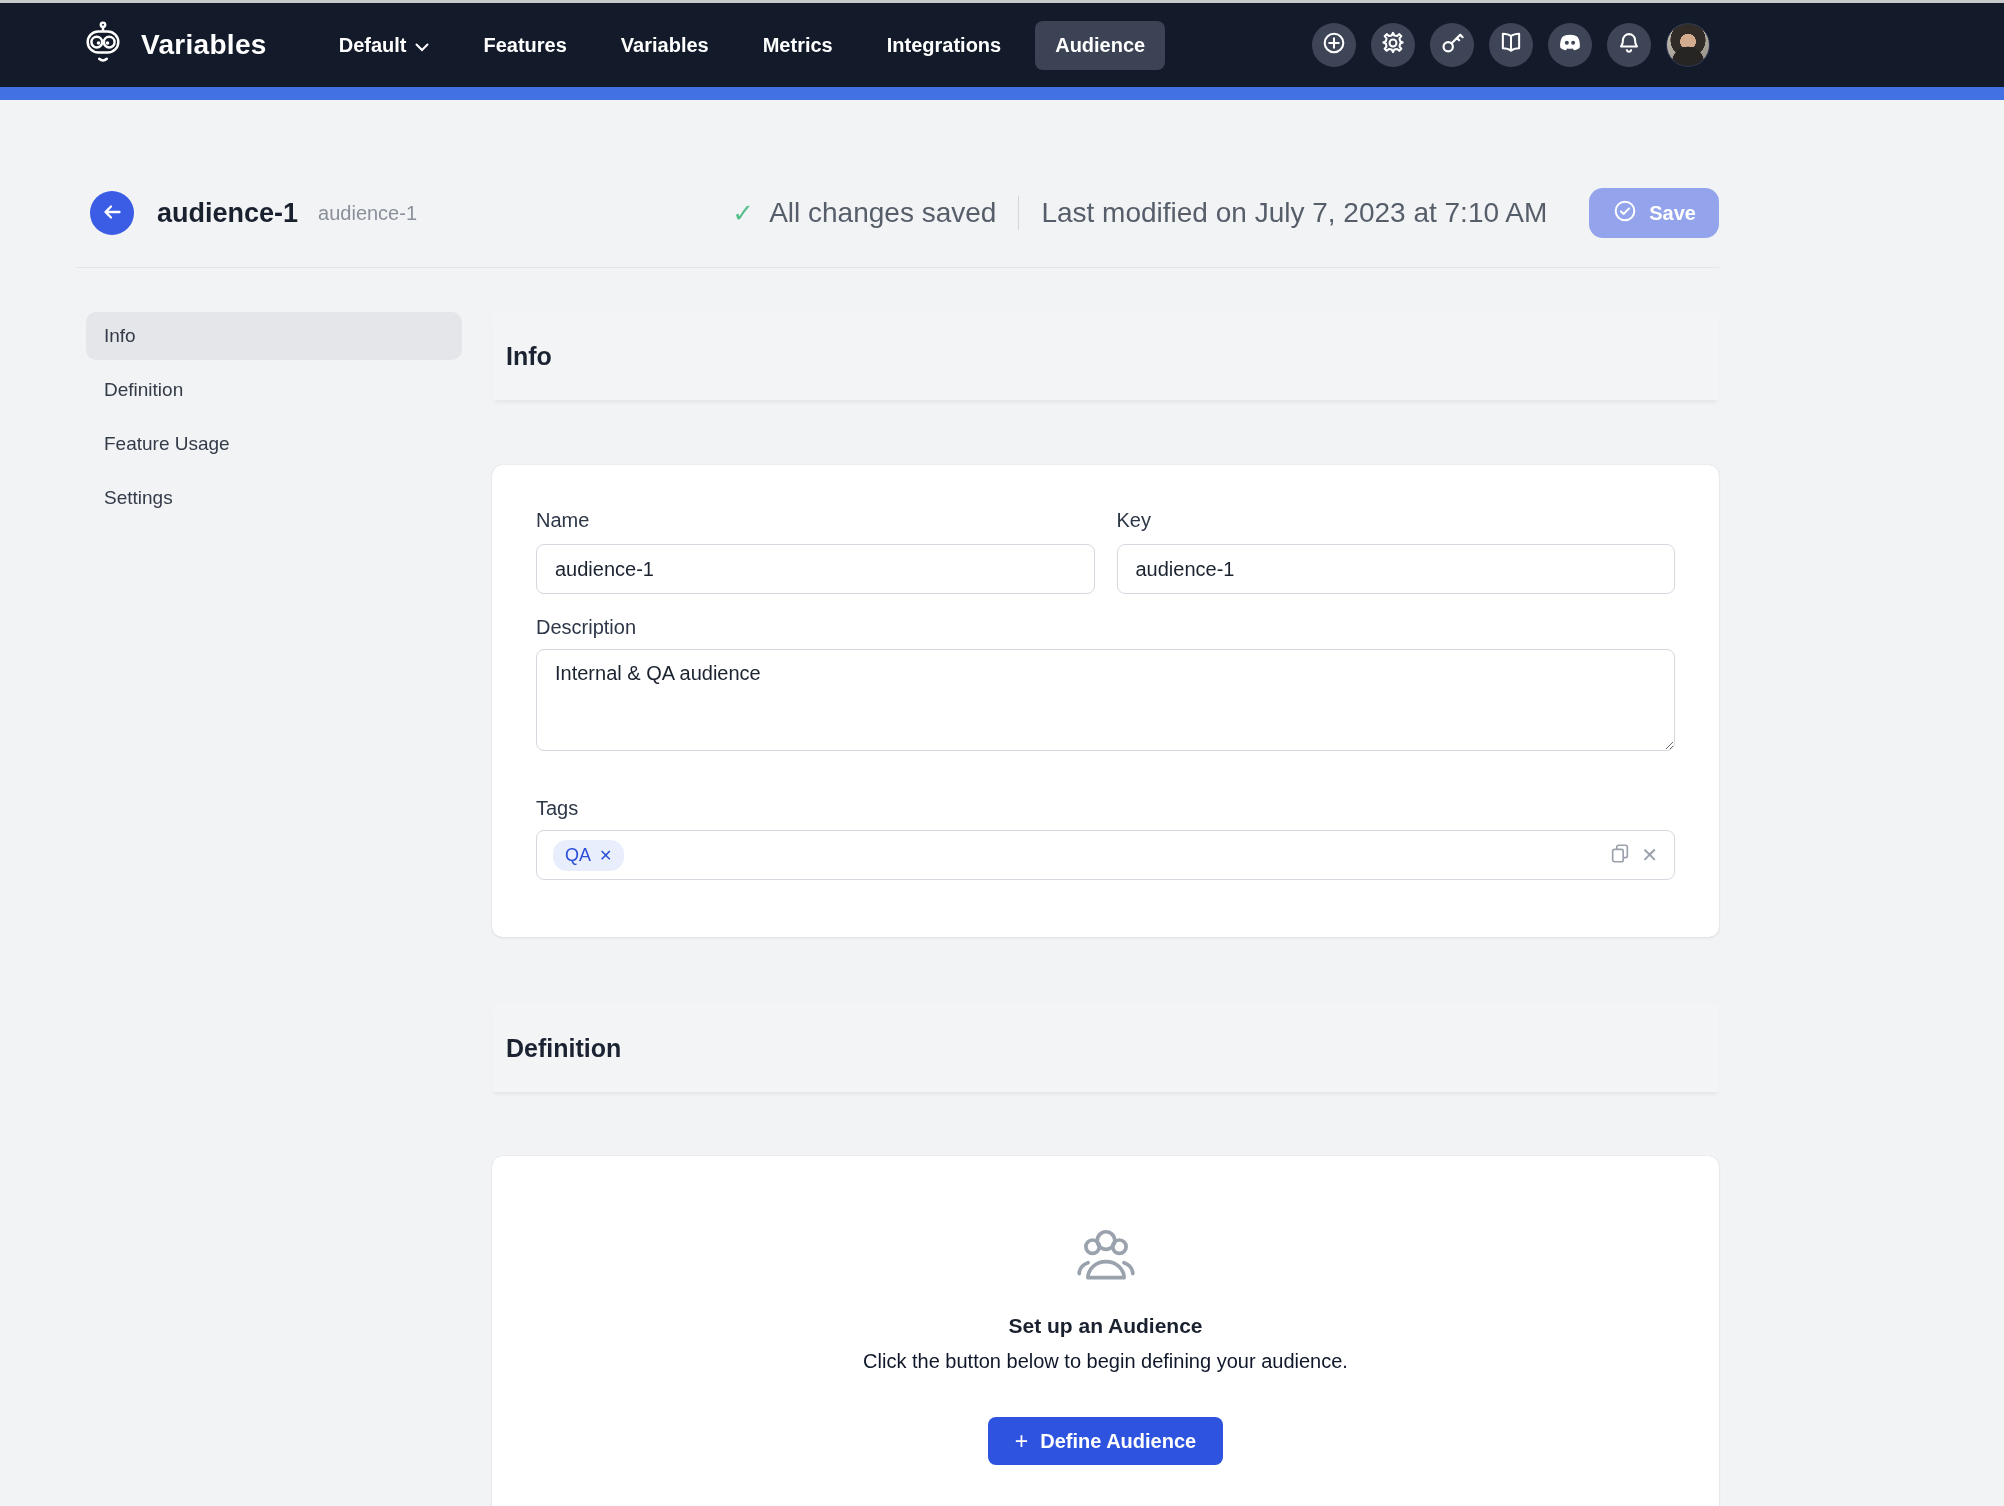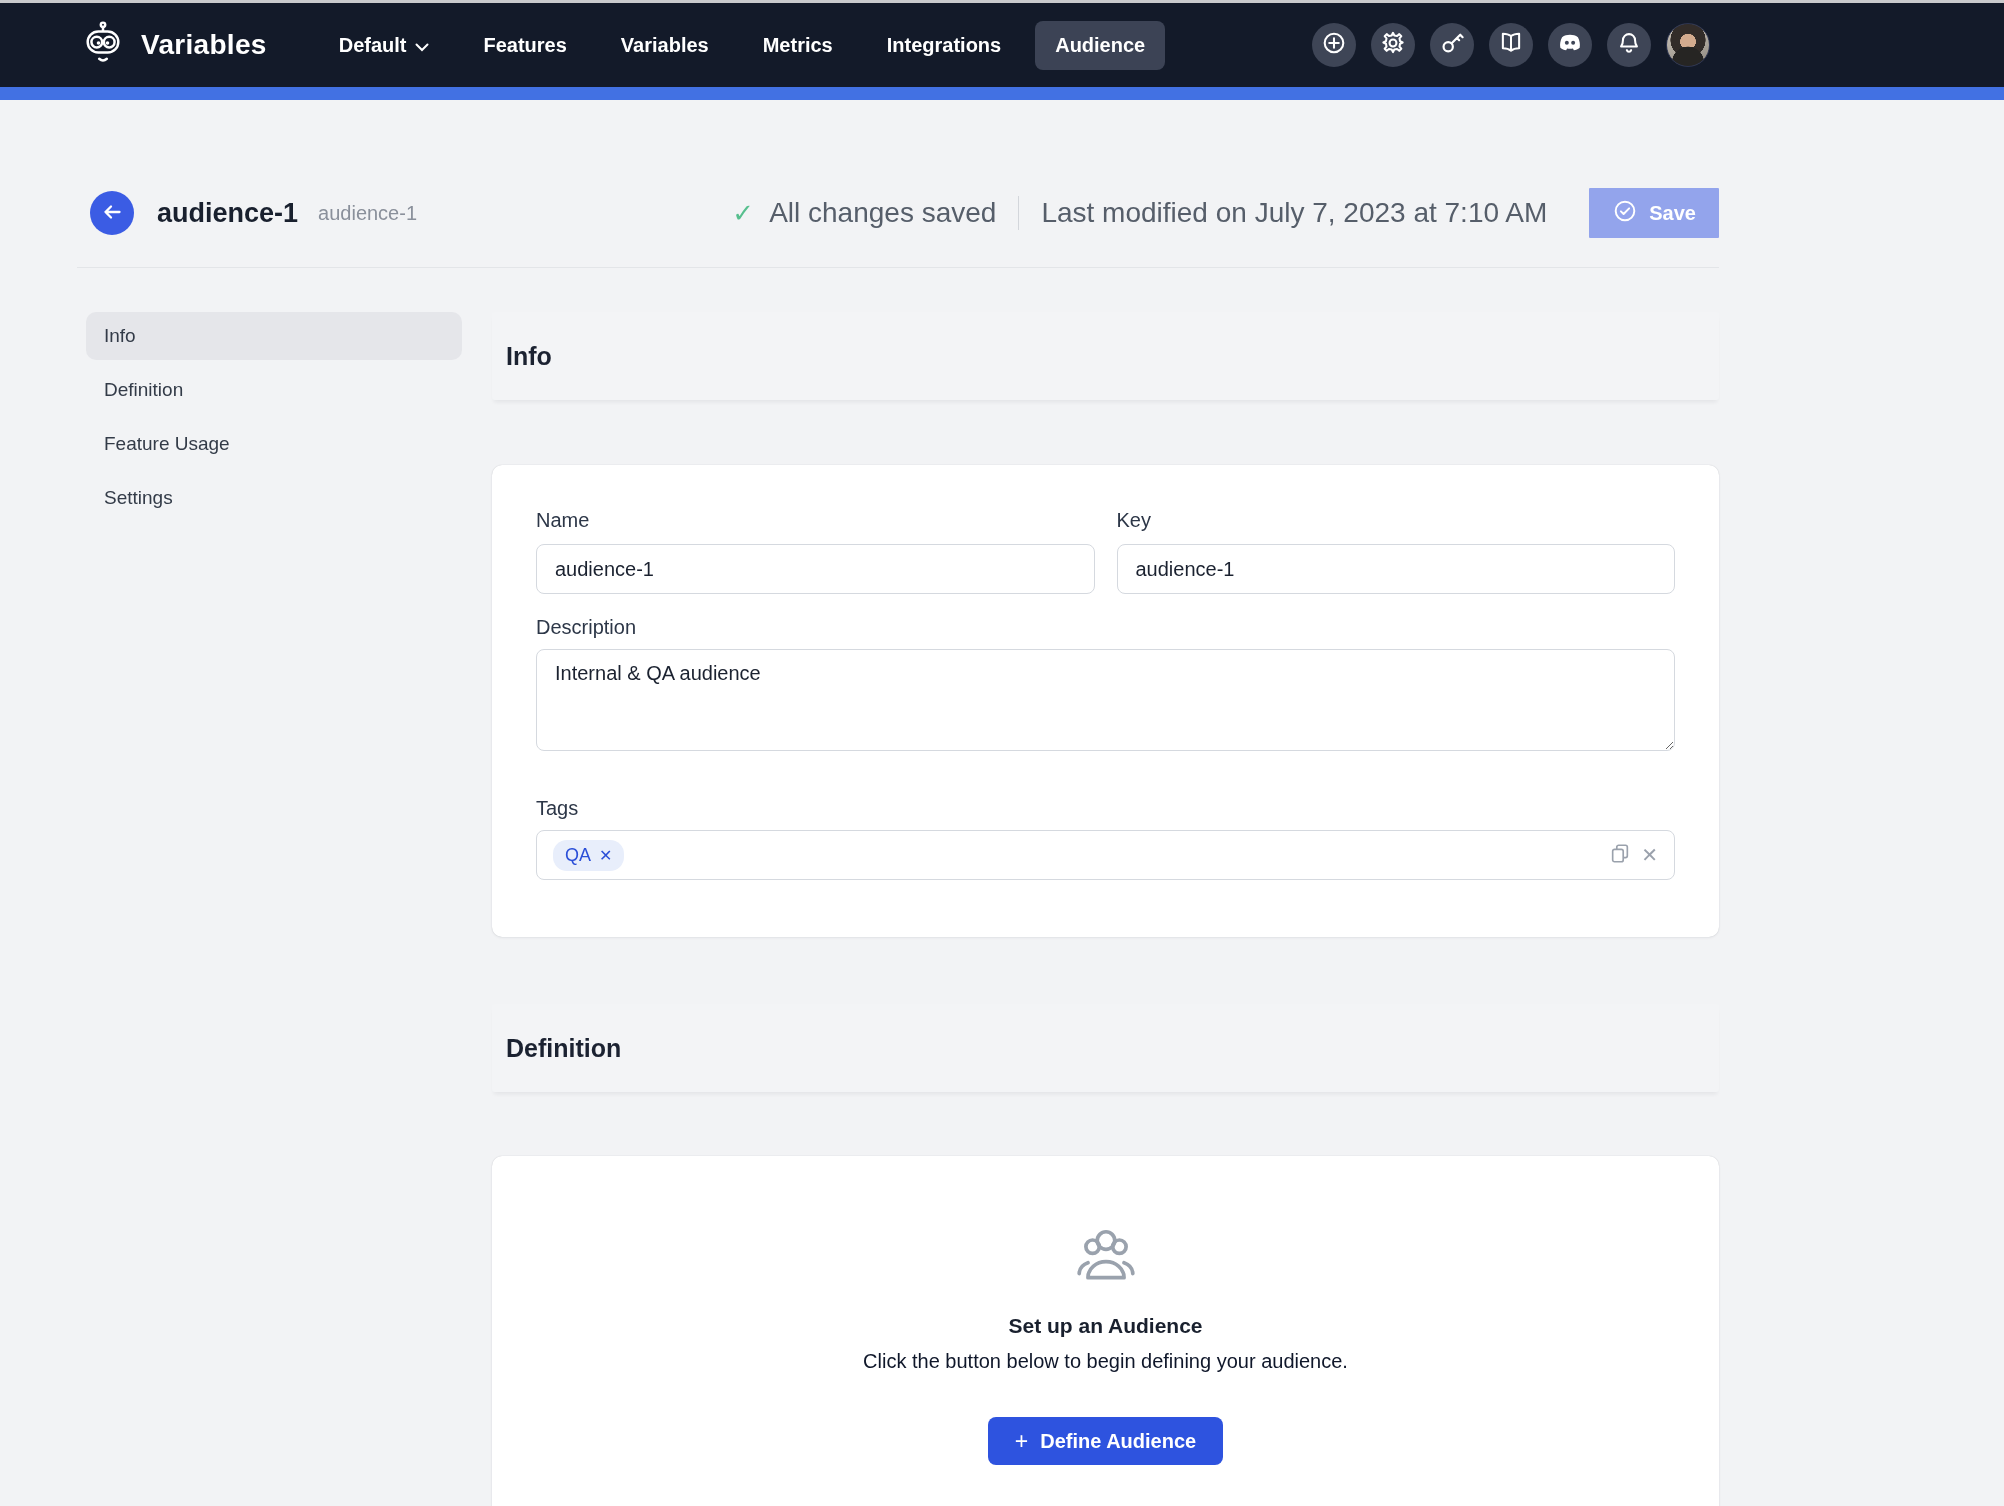--- a/index.html
+++ b/index.html
@@ -51,21 +51,21 @@
     display: flex; align-items: center; justify-content: center; cursor: pointer; flex-shrink: 0;
   }
   .page-title { font-size: 27px; font-weight: bold; color: #19202e; margin-left: 23px; }
   .page-subtitle { font-size: 20px; color: #8a909b; margin-left: 20px; }
   .header-right { margin-left: auto; display: flex; align-items: center; }
   .saved-check { font-size: 26px; color: #57bf8e; margin-right: 15px; line-height: 1; }
   .status-text { font-size: 28px; color: #565e6a; }
   .v-divider { width: 1px; height: 34px; background: #d3d6db; margin: 0 22px; }
   .save-btn {
     margin-left: 42px; height: 50px; padding: 0 23px;
-    background: #93a4ec; color: #fff; border: none; border-radius: 1px;
+    background: #93a4ec; color: #fff; border: none; border-radius: 14px;
     font-size: 20px; font-weight: bold; font-family: inherit;
     display: flex; align-items: center; gap: 11px; cursor: pointer;
   }
   .header-divider { border: none; border-top: 1px solid #e3e5e8; margin-top: 26px; }
 
   .body-row { display: flex; margin-top: 44px; }
 
   
   .side-nav { width: 376px; margin-left: 9px; flex-shrink: 0; }
   .side-item {

